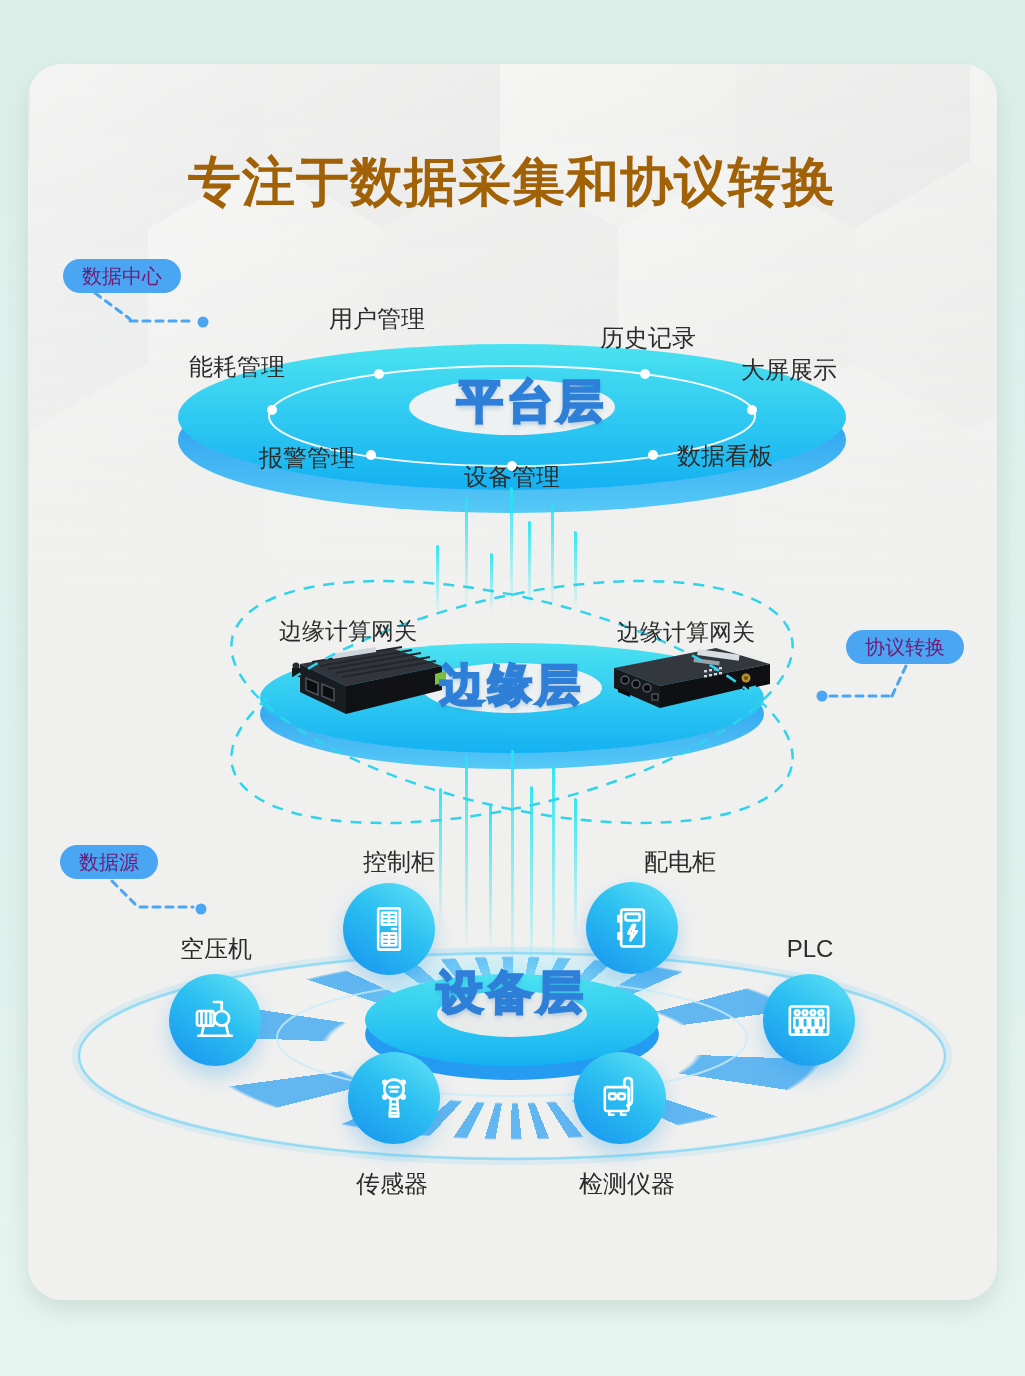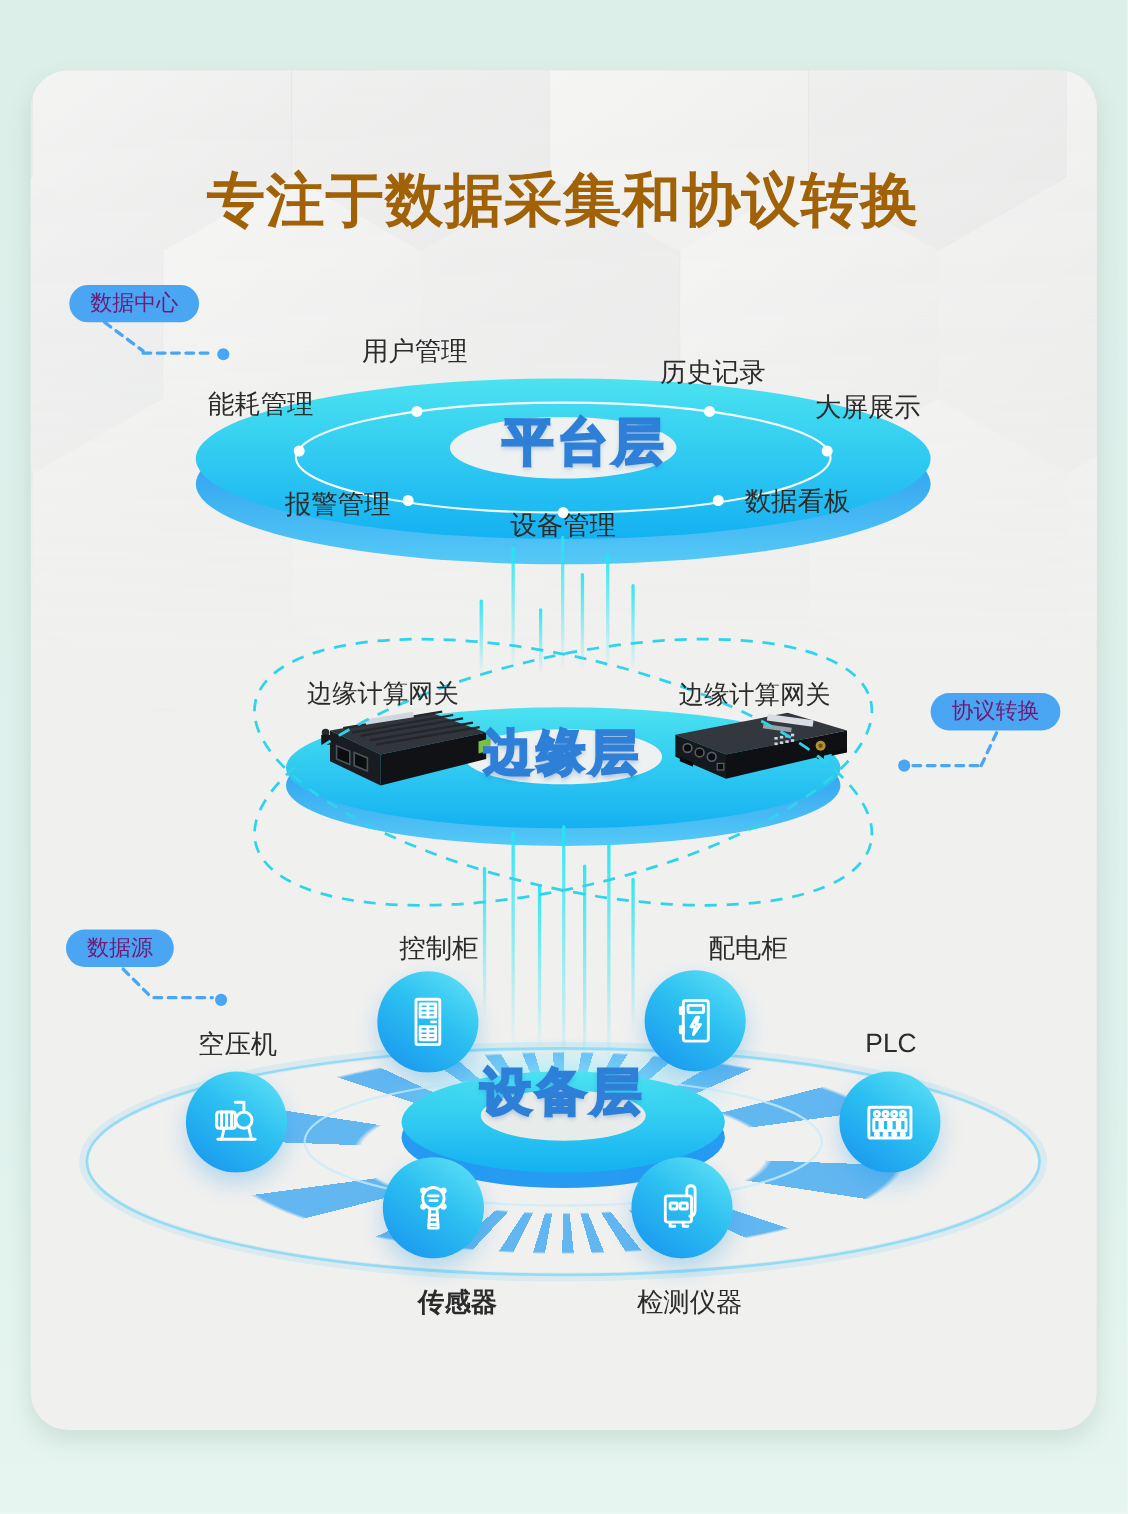--- a/index.html
+++ b/index.html
@@ -309,14 +309,14 @@
     <path d="M28 14 V9 Q28 5.5 31.5 5.5 Q35 5.5 35 9 V26 Q35 31 30.5 31"></path>
     <path d="M14 36 v3.5 h4"></path>
       <path d="M25 36 v3.5 h4"></path>
   </svg>
 </div>
 
 <div class="lbl" style="left:399px;top:862px;">控制柜</div>
 <div class="lbl" style="left:636px;top:862px;margin-left:44px;">配电柜</div>
 <div class="lbl" style="left:216px;top:949px;">空压机</div>
 <div class="lbl" style="left:810px;top:949px;">PLC</div>
-<div class="lbl" style="left:416px;top:1184px;font-weight:bold;">传感器</div>
+<div class="lbl" style="left:392px;top:1184px;">传感器</div>
 <div class="lbl" style="left:627px;top:1184px;">检测仪器</div>
 
 </body></html>

